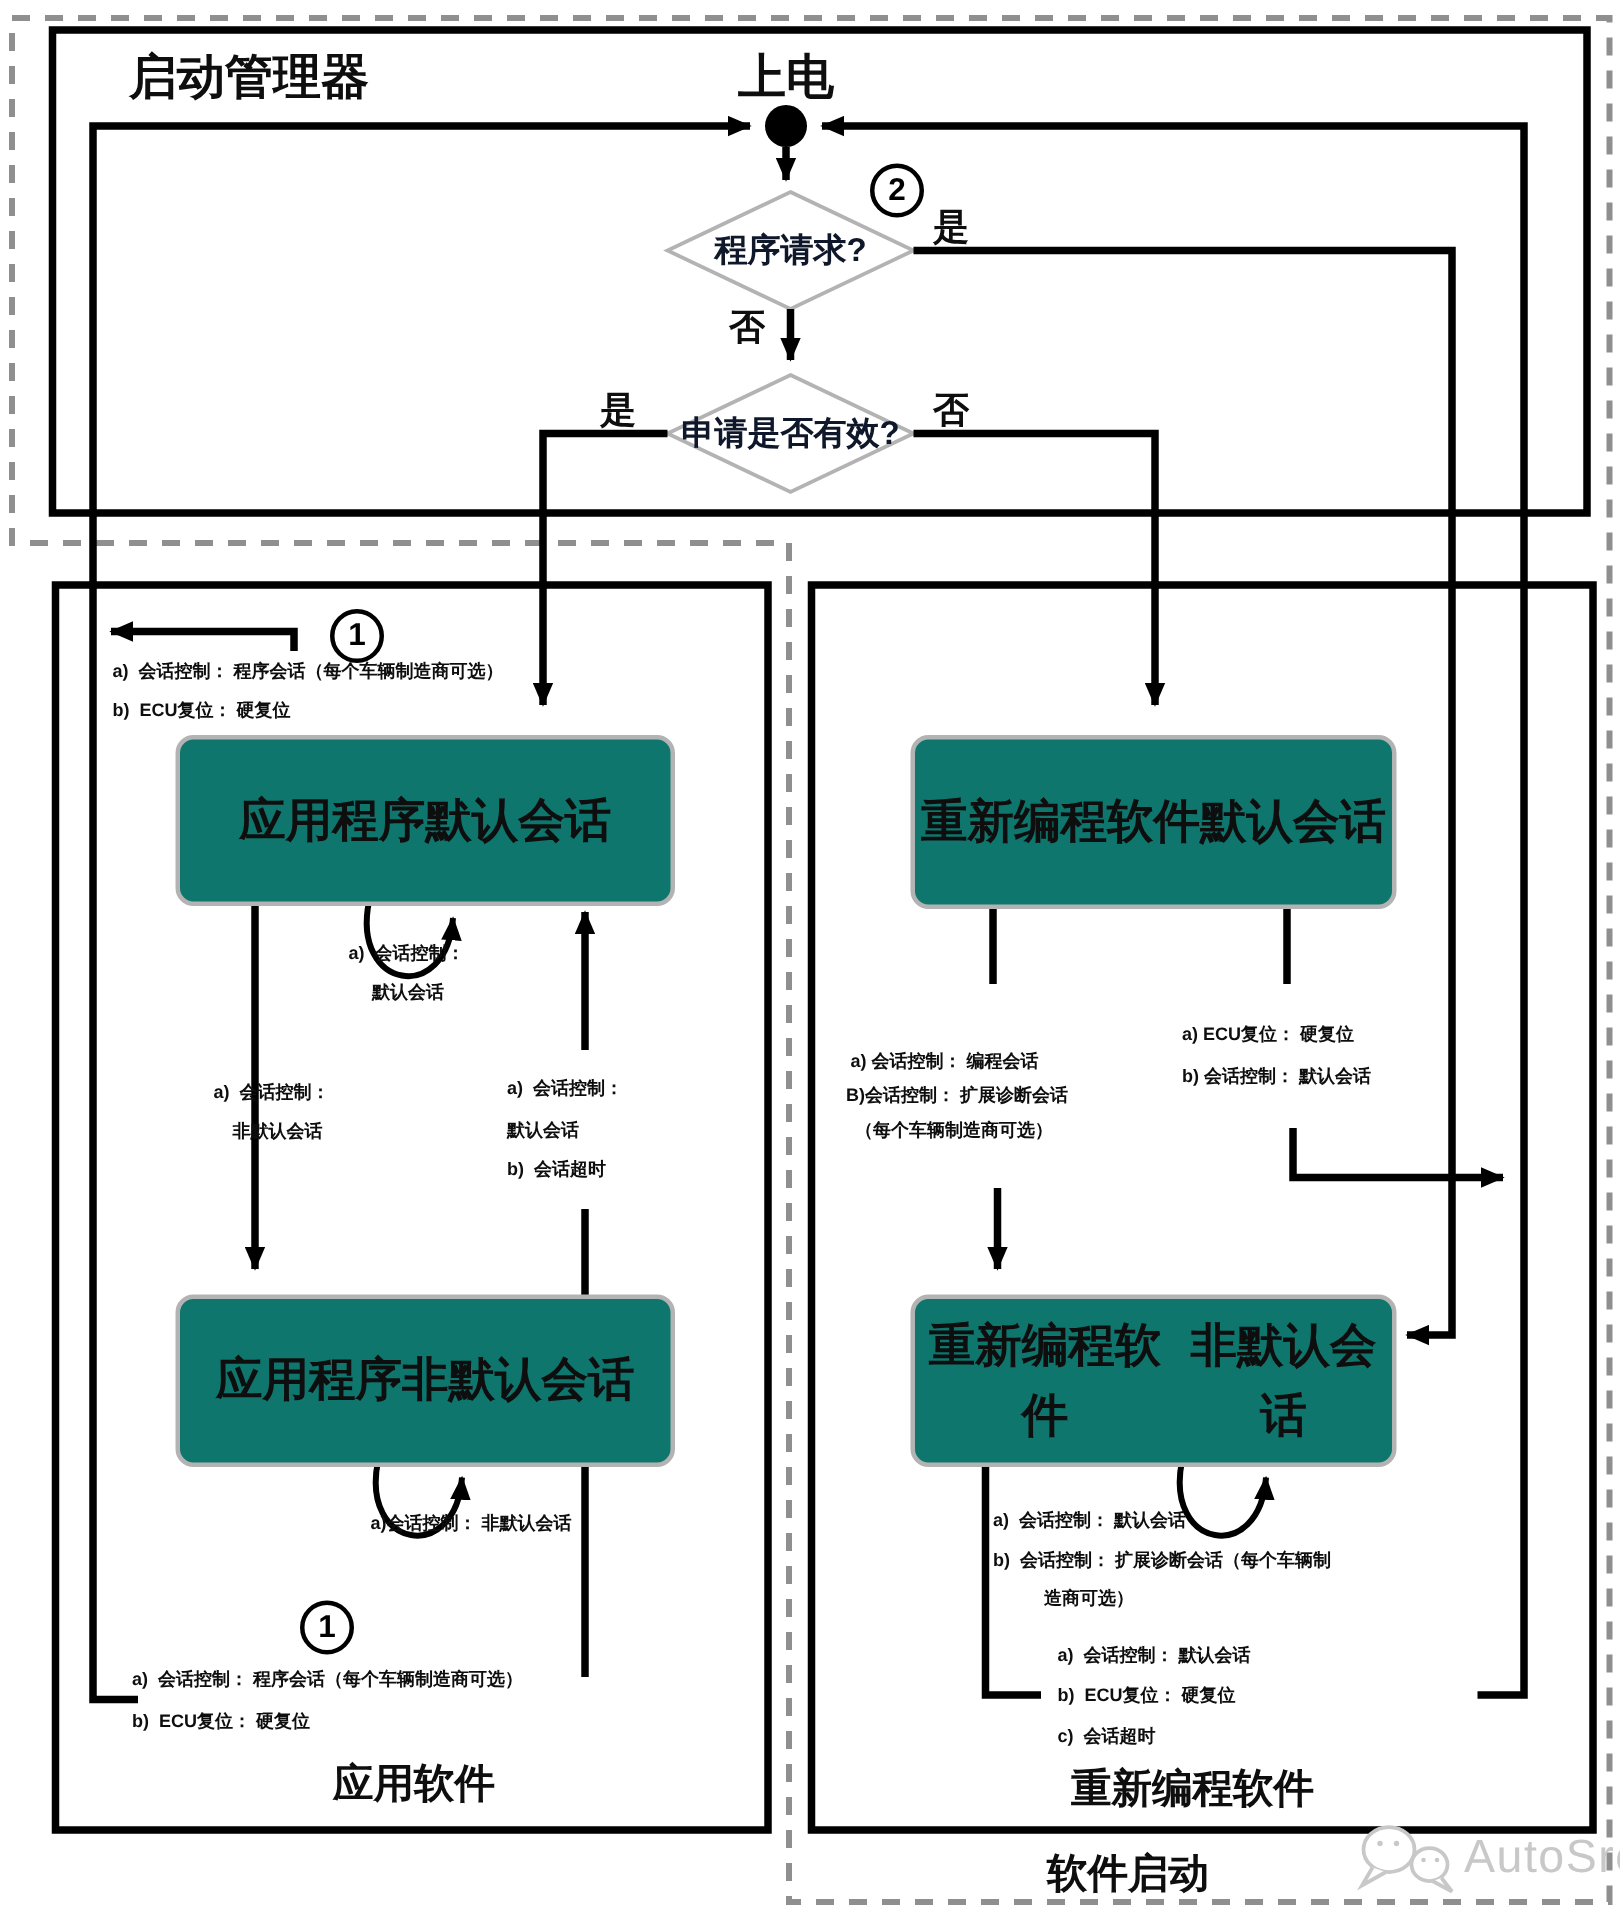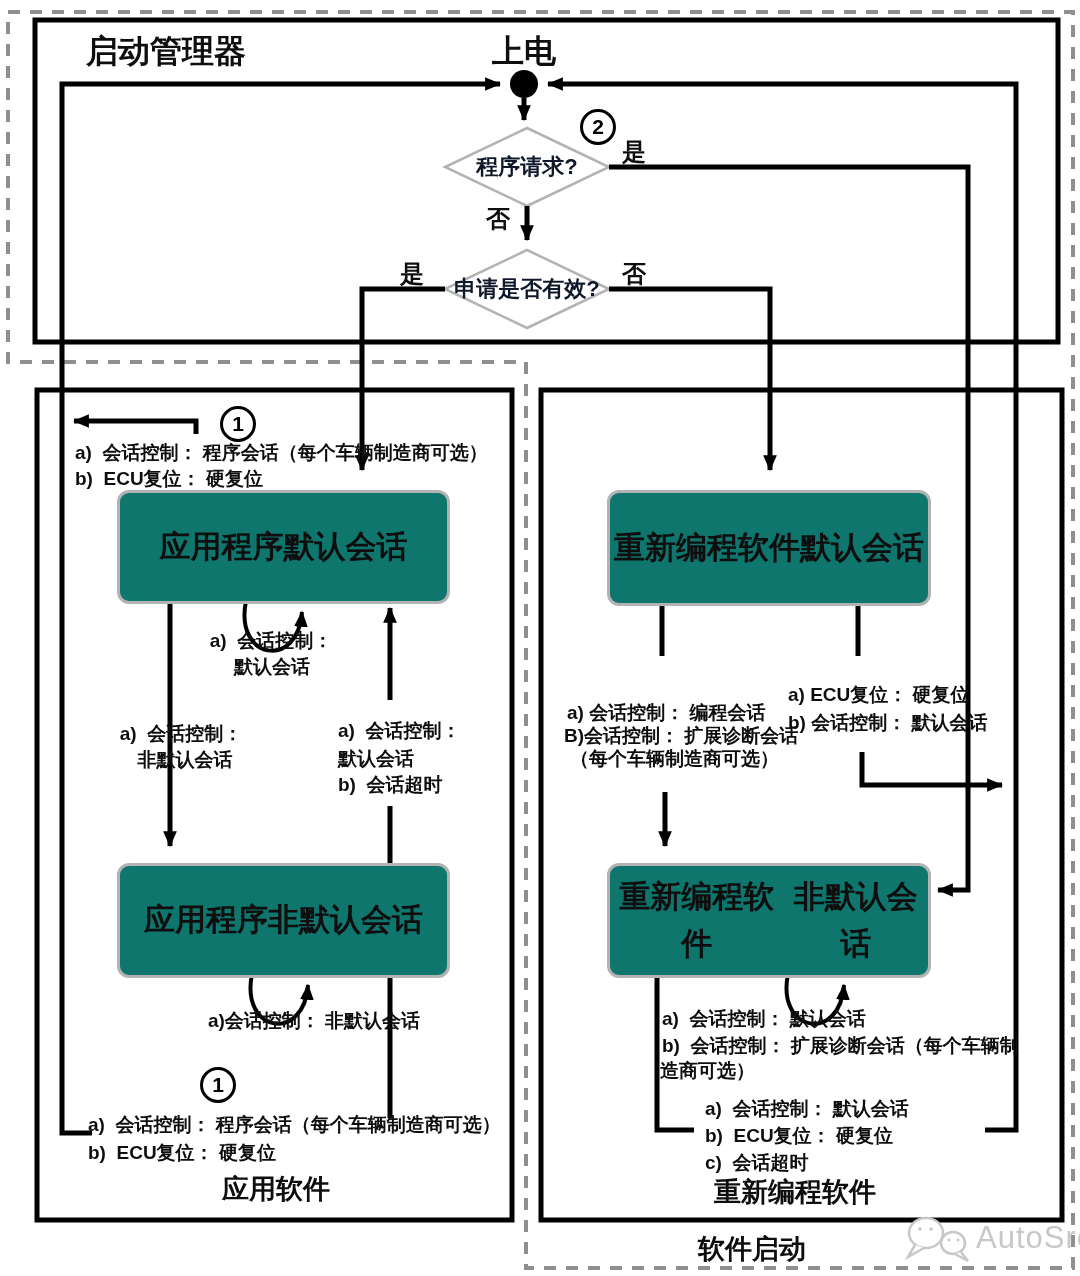--- a/index.html
+++ b/index.html
@@ -3,21 +3,21 @@
 <meta charset="utf-8">
 <style>
   html,body{margin:0;padding:0;background:#ffffff;}
   #stage{
     position:relative;width:1080px;height:1276px;background:#ffffff;overflow:hidden;
     font-family:"Liberation Sans","DejaVu Sans",sans-serif;
   }
   #wires{position:absolute;left:0;top:0;z-index:0;}
   .t{
     position:absolute;z-index:3;font-weight:700;color:#0e0e0e;
-    font-size:19px;line-height:1.32;white-space:pre;
+    font-size:12px;line-height:1.32;white-space:pre;
   }
   .t.cx{transform:translateX(-50%);text-align:center;}
   .t.big{font-size:32px;}
   .t.yn{font-size:24px;}
   .t.sec{font-size:27px;}
   .dlabel{
     position:absolute;z-index:3;font-weight:700;color:#0f172a;font-size:22px;
     transform:translate(-50%,-50%);white-space:nowrap;
   }
   .box{
@@ -155,21 +155,21 @@
   <div class="t" style="left:788px;top:682px;">a) ECU复位： 硬复位</div>
   <div class="t" style="left:788px;top:710px;">b) 会话控制： 默认会话</div>
 
   <div class="box" style="left:607px;top:863px;width:318px;height:109px;">
     <div>重新编程软件</div>
     <div>非默认会话</div>
   </div>
 
   <div class="t" style="left:662px;top:1006px;">a)  会话控制： 默认会话</div>
   <div class="t" style="left:662px;top:1033px;">b)  会话控制： 扩展诊断会话（每个车辆制</div>
-  <div class="t" style="left:660px;top:1058px;">造商可选）</div>
+  <div class="t" style="left:660px;top:1058px;padding-left:36px;">造商可选）</div>
 
   <div class="t" style="left:705px;top:1096px;">a)  会话控制： 默认会话</div>
   <div class="t" style="left:705px;top:1123px;">b)  ECU复位： 硬复位</div>
   <div class="t" style="left:705px;top:1150px;">c)  会话超时</div>
 
   <div class="t sec cx" style="left:795px;top:1175px;">重新编程软件</div>
 
   <div class="t sec cx" style="left:752px;top:1232px;">软件启动</div>
 
   <div class="wm-text" style="left:976px;top:1220px;">AutoSrc</div>

